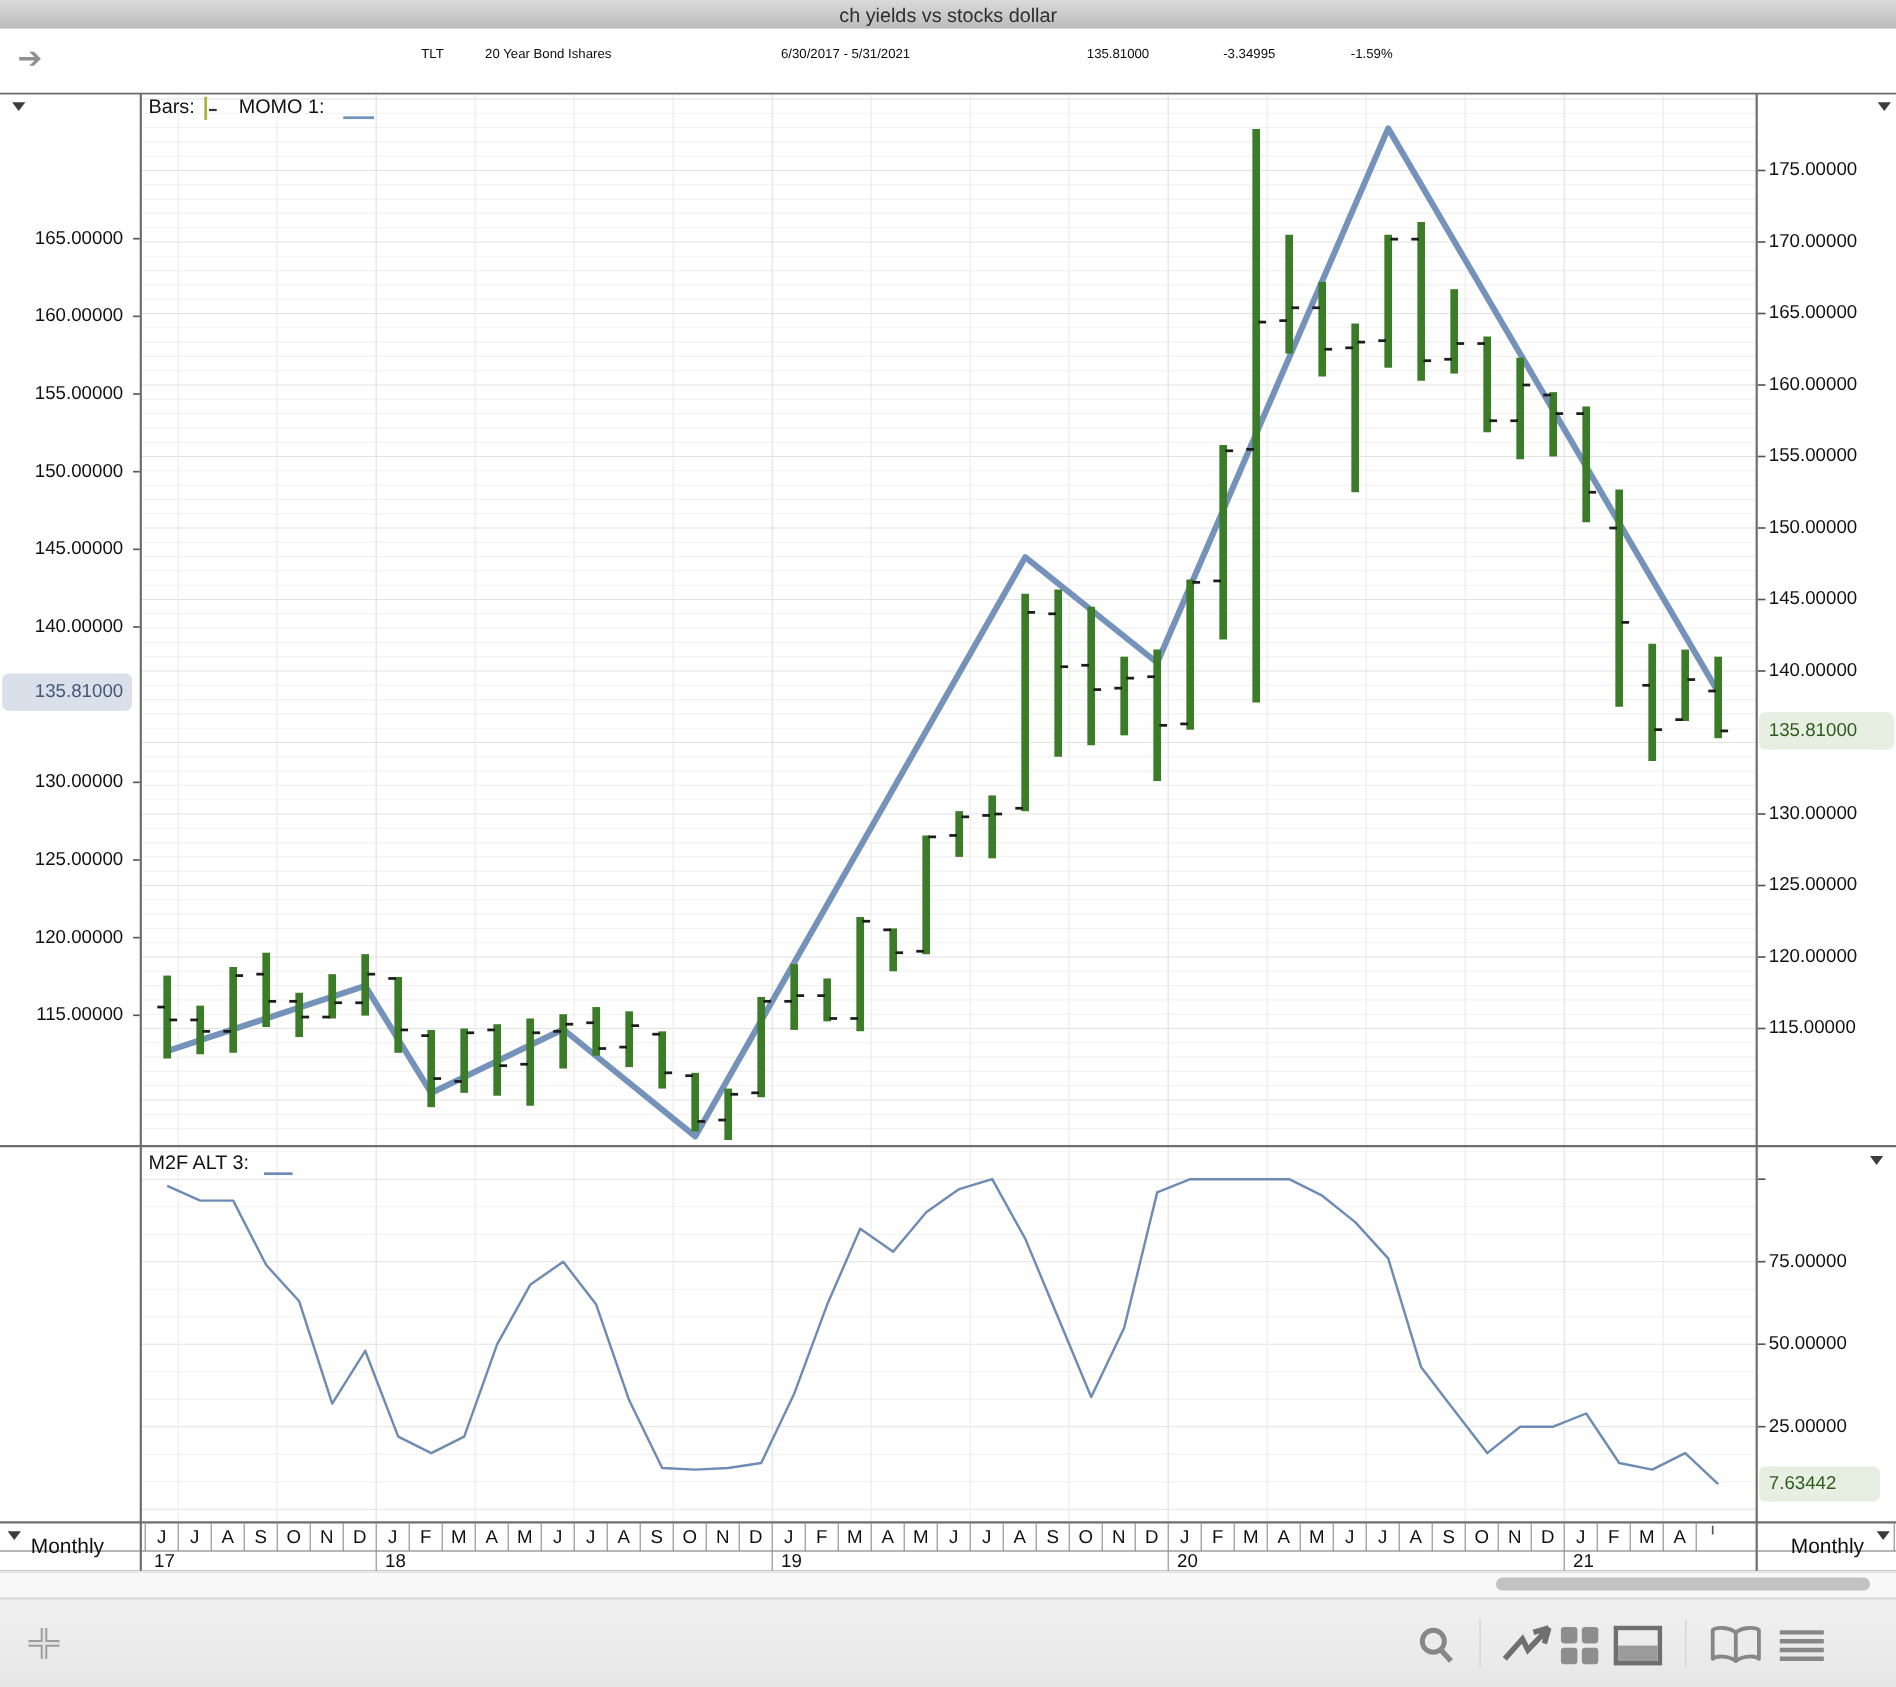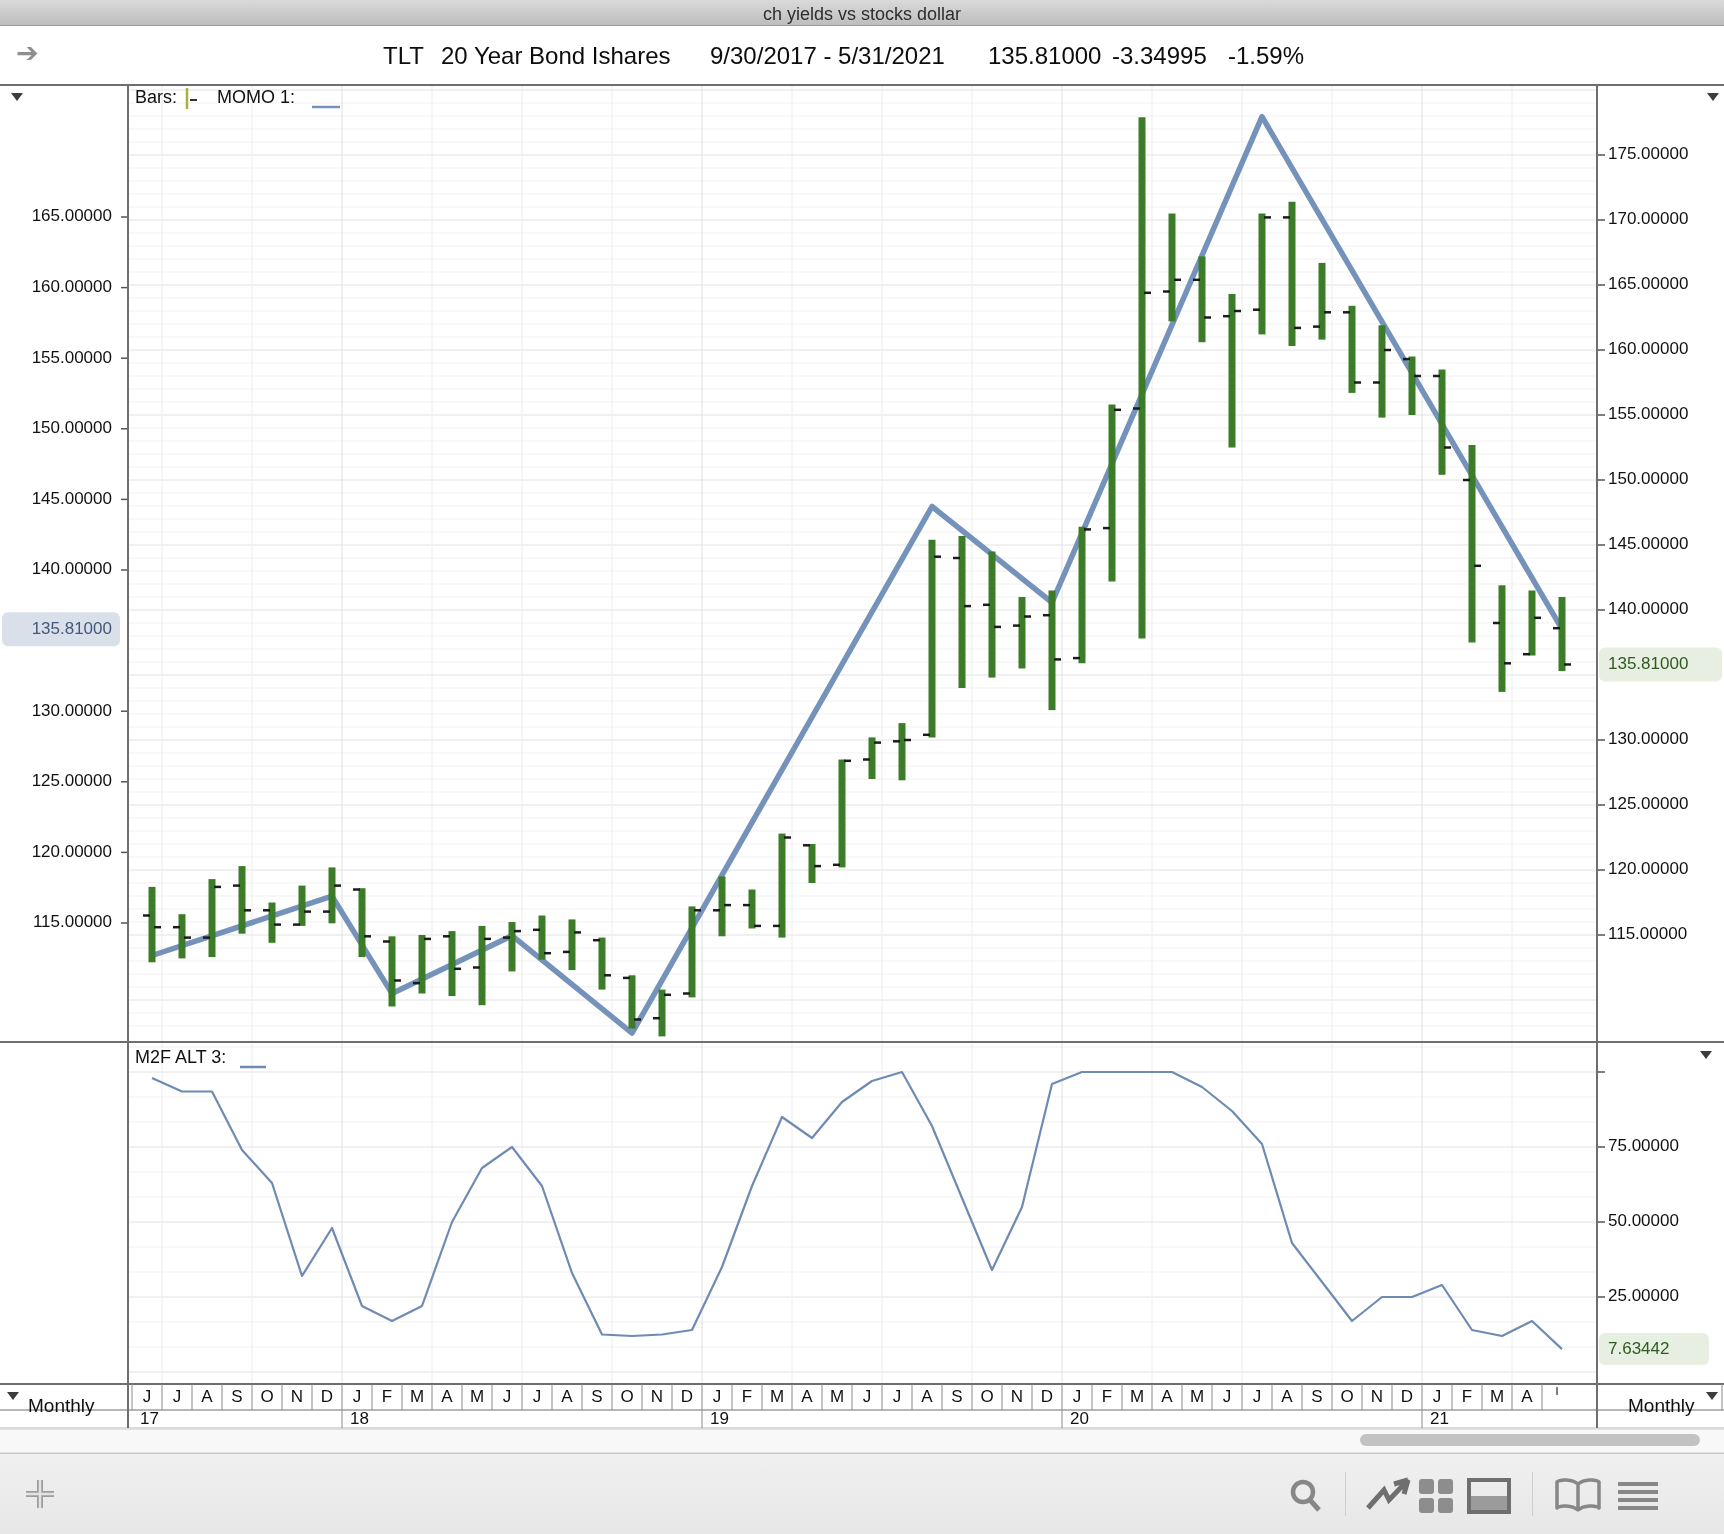--- a/index.html
+++ b/index.html
@@ -4,21 +4,21 @@
 <style>
   html,body{margin:0;padding:0;background:#d0d0d0;}
   #app{position:relative;width:1724px;height:1534px;background:#ffffff;overflow:hidden;
        font-family:"Liberation Sans", sans-serif;}
   .abs{position:absolute;}
   #titlebar{left:0;top:0;width:1724px;height:25px;
     background:linear-gradient(#dadada,#bdbdbd);border-bottom:1px solid #9a9a9a;}
   #titlebar .t{position:absolute;left:0;right:0;top:4px;text-align:center;
     font-size:18px;color:#2e2e2e;}
   #toolbar{left:0;top:26px;width:1724px;height:58px;background:#ffffff;}
-  #toolbar span{position:absolute;top:16px;font-size:24px;color:#0c0c0c;white-space:pre;}
+  #toolbar span{position:absolute;top:16px;font-size:12px;color:#0c0c0c;white-space:pre;}
   #nav-arrow{position:absolute;left:16px;top:11px;font-size:27px;color:#8f8f8f;}
   #chart-svg{left:0;top:0;width:1724px;height:1534px;}
   #scrollstrip{left:0;top:1429px;width:1724px;height:22px;background:#f8f8f8;
     border-top:1px solid #e2e2e2;border-bottom:1px solid #e2e2e2;}
   #scrollthumb{position:absolute;left:1360px;top:4px;width:340px;height:12px;
     border-radius:6px;background:#c2c2c2;}
   #bottombar{left:0;top:1453px;width:1724px;height:81px;
     background:linear-gradient(#f0f0f0,#e7e7e7);border-top:1px solid #c9c9c9;}
   .icon{position:absolute;top:22px;}
   .divider{position:absolute;top:18px;width:1px;height:44px;background:#cfcfcf;}
@@ -482,21 +482,21 @@
     </svg>
 
   <div id="titlebar" class="abs">
     <div class="t">ch yields vs stocks dollar</div>
   </div>
 
   <div id="toolbar" class="abs">
     <div id="nav-arrow">➔</div>
     <span style="left:383px">TLT</span>
     <span style="left:441px">20 Year Bond Ishares</span>
-    <span style="left:710px">9/30/2017 - 5/31/2021</span>
+    <span style="left:710px">6/30/2017 - 5/31/2021</span>
     <span style="left:988px">135.81000</span>
     <span style="left:1112px">-3.34995</span>
     <span style="left:1228px">-1.59%</span>
   </div>
 
   <div id="scrollstrip" class="abs">
     <div id="scrollthumb"></div>
   </div>
 
   <div id="bottombar" class="abs">

